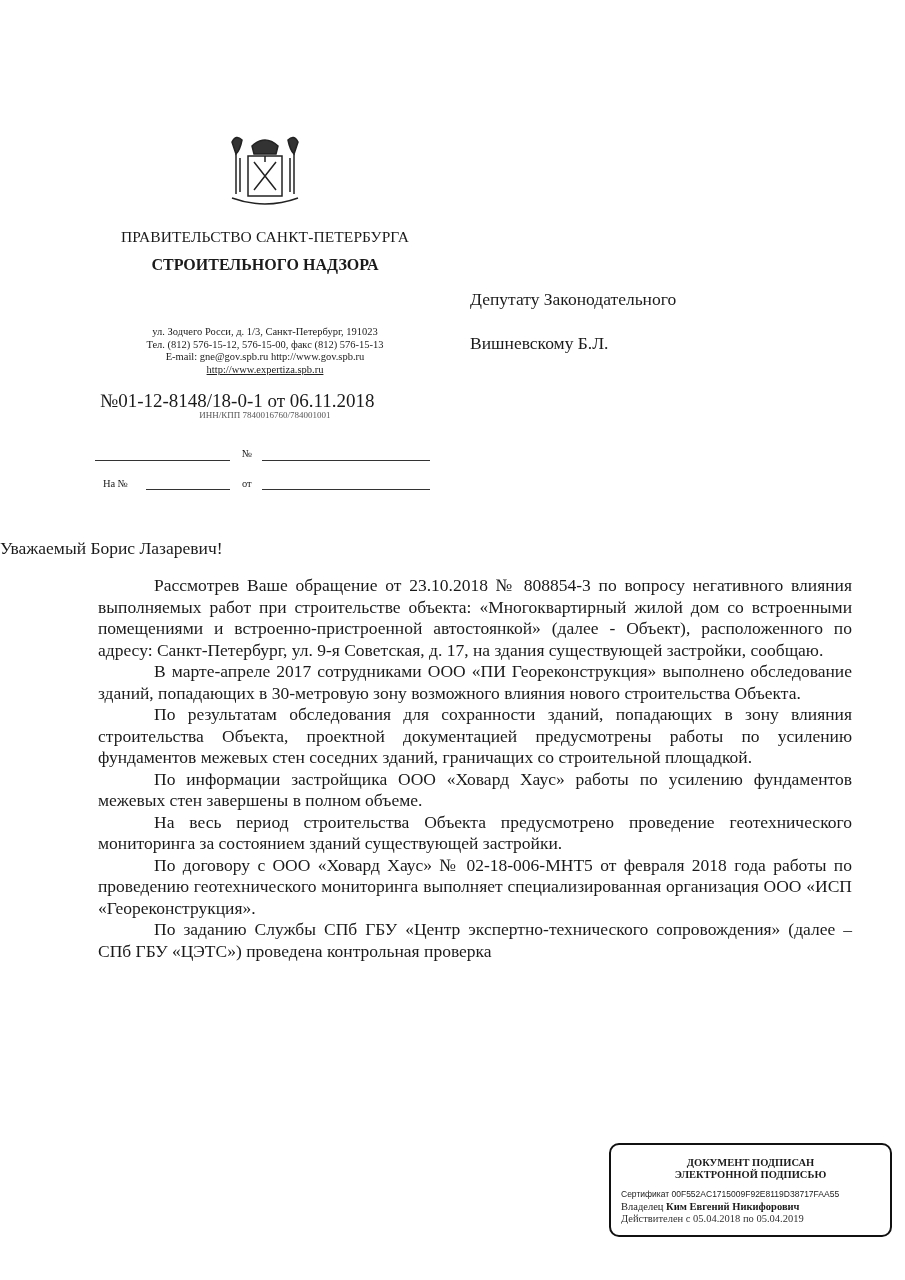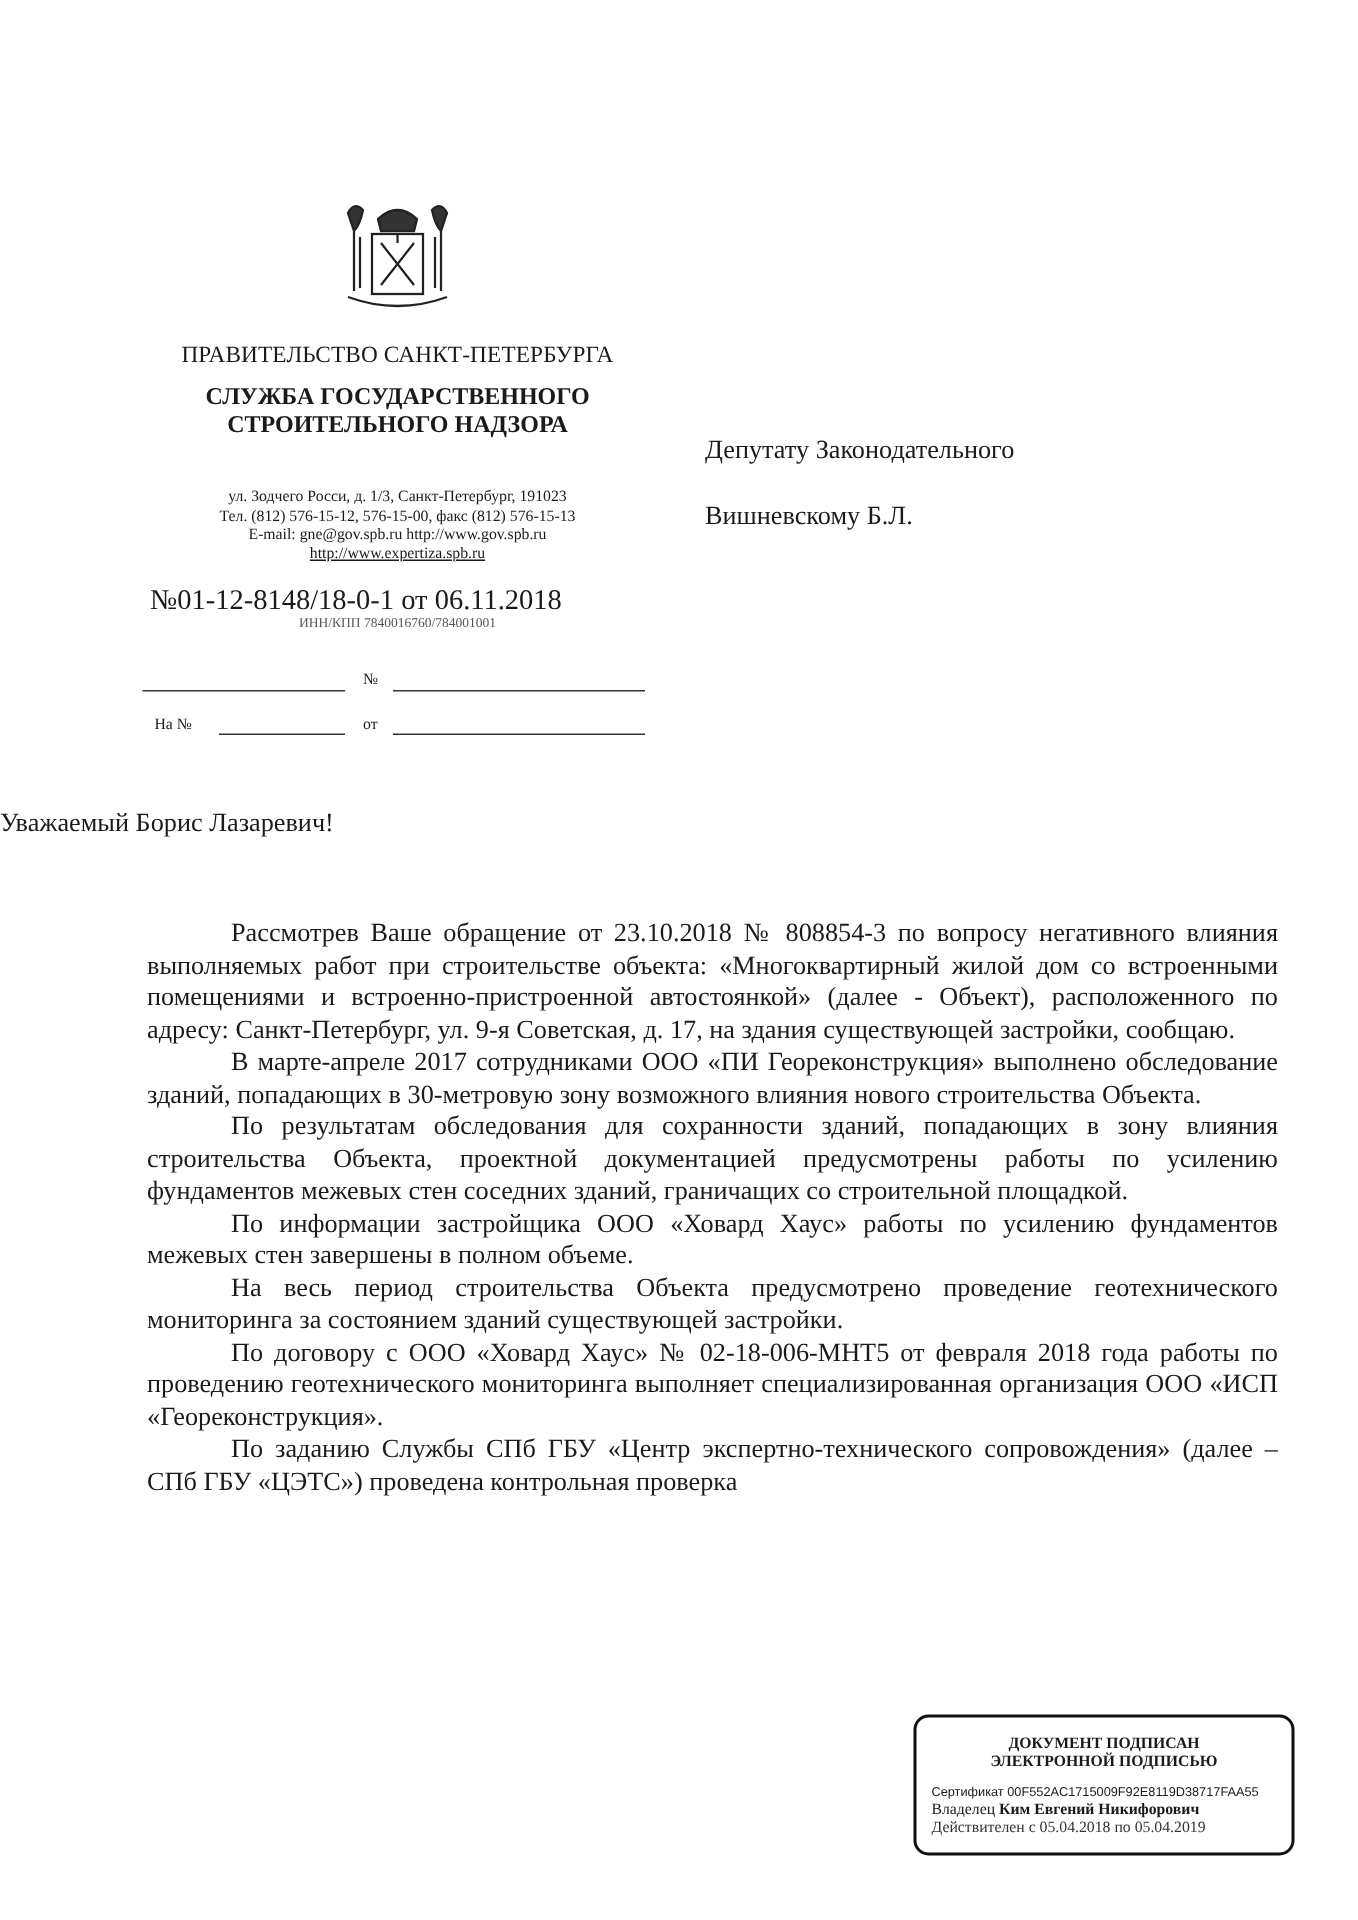--- a/index.html
+++ b/index.html
@@ -13,24 +13,24 @@
   .org { left: 100px; top: 255px; width: 330px; text-align: center; font-size: 16px; font-weight: bold; line-height: 19px; }
   .addr { left: 100px; top: 326px; width: 330px; text-align: center; font-size: 10.5px; line-height: 12.5px; }
   .addr .u { text-decoration: underline; }
   .regno { left: 100px; top: 390px; width: 330px; text-align: left; font-size: 19px; }
   .inn { left: 100px; top: 410px; width: 330px; text-align: center; font-size: 9px; color: #555; height: 8px; overflow: hidden; line-height: 10px; }
   .line { position: absolute; border-bottom: 1px solid #333; height: 0; }
   .small { font-size: 10.5px; }
   .recipient { left: 470px; top: 288px; font-size: 17.5px; line-height: 22px; }
   .recipient .gap { height: 22px; }
   .salutation { left: 0; width: 865px; top: 538px; font-size: 17.5px; }
-  .body { left: 98px; top: 575px; width: 754px; font-size: 17.5px; line-height: 21.5px; text-align: justify; margin-top: 36px; }
+  .body { left: 98px; top: 575px; width: 754px; font-size: 17.5px; line-height: 21.5px; text-align: justify; }
   .body p { margin: 0; text-indent: 56px; }
   .stamp {
-    left: 609px; top: 1143px; width: 254px; height: 94px;
+    left: 609px; top: 1143px; width: 283px; height: 94px;
     border: 2px solid #111; border-radius: 10px; box-sizing: border-box;
   }
   .stamp .t { text-align: center; font-weight: bold; font-size: 10.5px; line-height: 12px; margin-top: 12px; }
   .stamp .c { font-family: "Liberation Sans", sans-serif; font-size: 8.5px; margin: 8px 0 0 10px; }
   .stamp .o { font-size: 10.5px; margin: 2px 0 0 10px; }
   .stamp .o b { font-weight: bold; }
   .stamp .v { font-size: 10.5px; margin: 1px 0 0 10px; color: #333; }
 </style>
 </head>
 <body>
@@ -46,21 +46,20 @@
       <path d="M76 10 q-4 -8 -10 -2 q2 10 6 14 z" fill="#333"></path>
       <path d="M14 22 v40 M72 22 v40"></path>
       <path d="M10 66 q33 12 66 0"></path>
       <path d="M18 26 v34 M68 26 v34"></path>
     </g>
   </svg>
 </div>
 
 <div class="abs gov">ПРАВИТЕЛЬСТВО САНКТ-ПЕТЕРБУРГА</div>
 <div class="abs org">
-  <div>СЛУЖБА ГОСУДАРСТВЕННОГО</div>
   <div>СТРОИТЕЛЬНОГО НАДЗОРА</div>
 </div>
 <div class="abs addr">
   <div>ул. Зодчего Росси, д. 1/3, Санкт-Петербург, 191023</div>
   <div>Тел. (812) 576-15-12, 576-15-00, факс (812) 576-15-13</div>
   <div>E-mail:  gne@gov.spb.ru  http://www.gov.spb.ru</div>
   <div class="u">http://www.expertiza.spb.ru</div>
 </div>
 <div class="abs regno">№01-12-8148/18-0-1 от 06.11.2018</div>
 <div class="abs inn">ИНН/КПП 7840016760/784001001</div>

